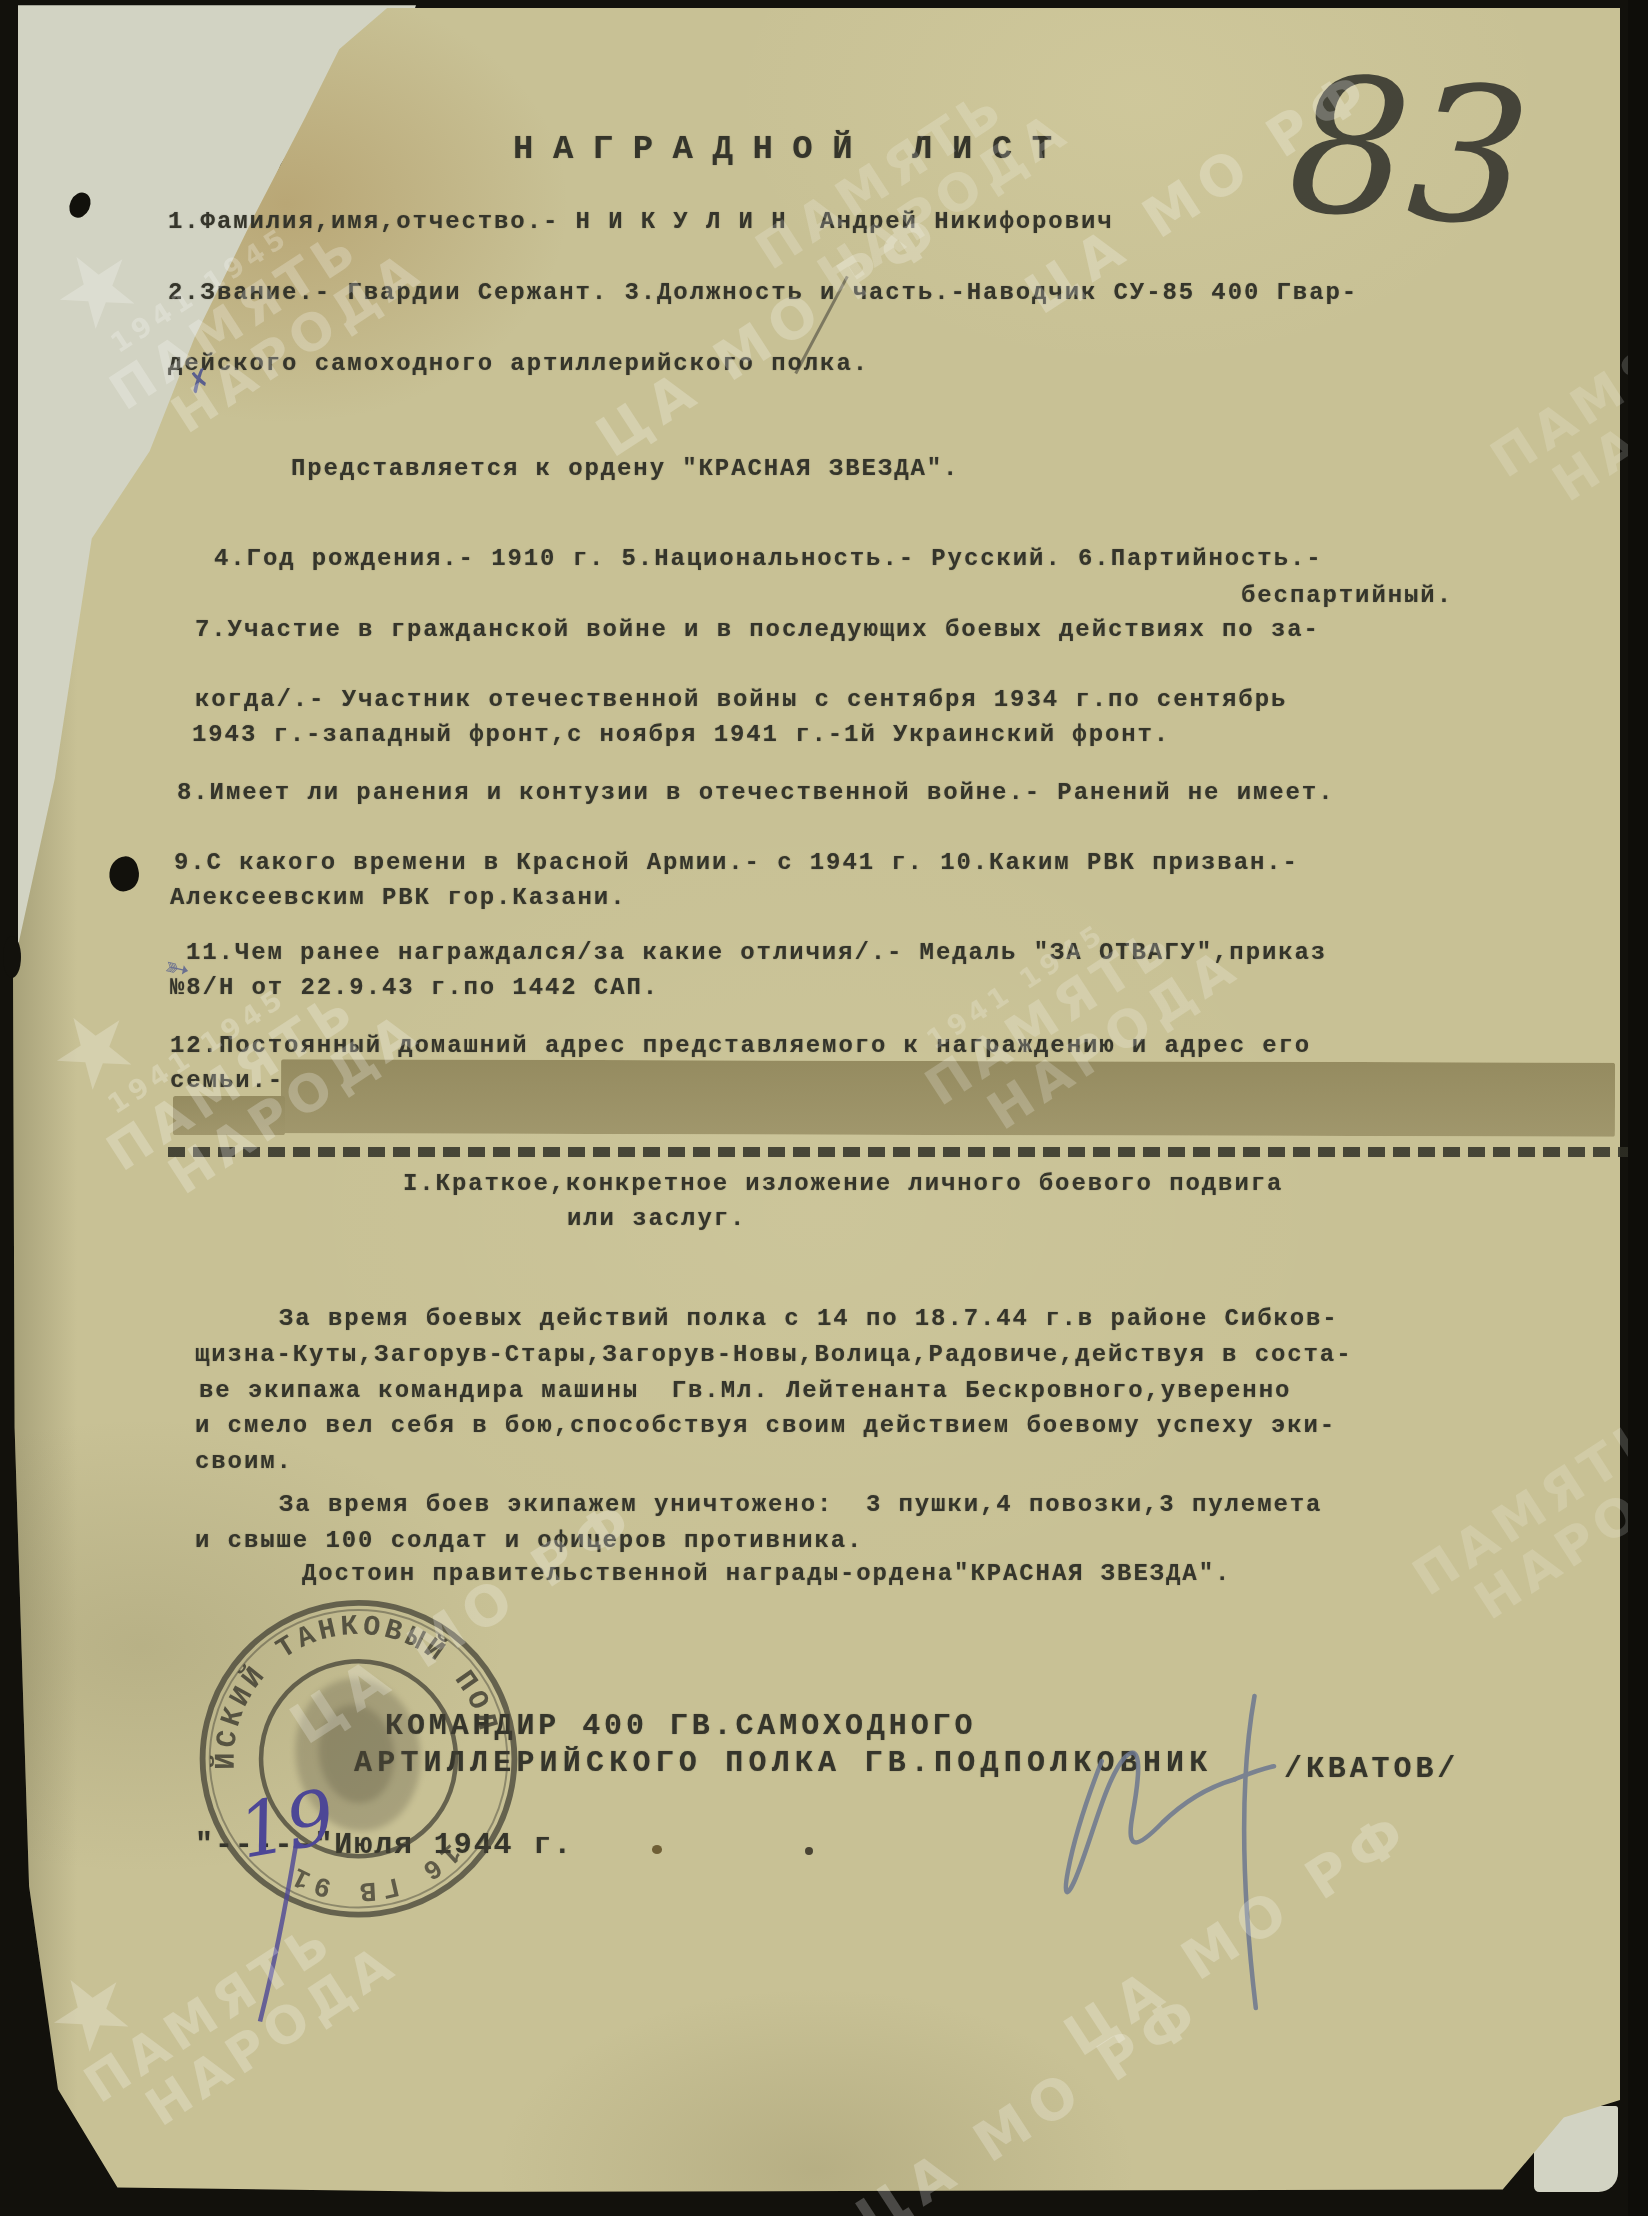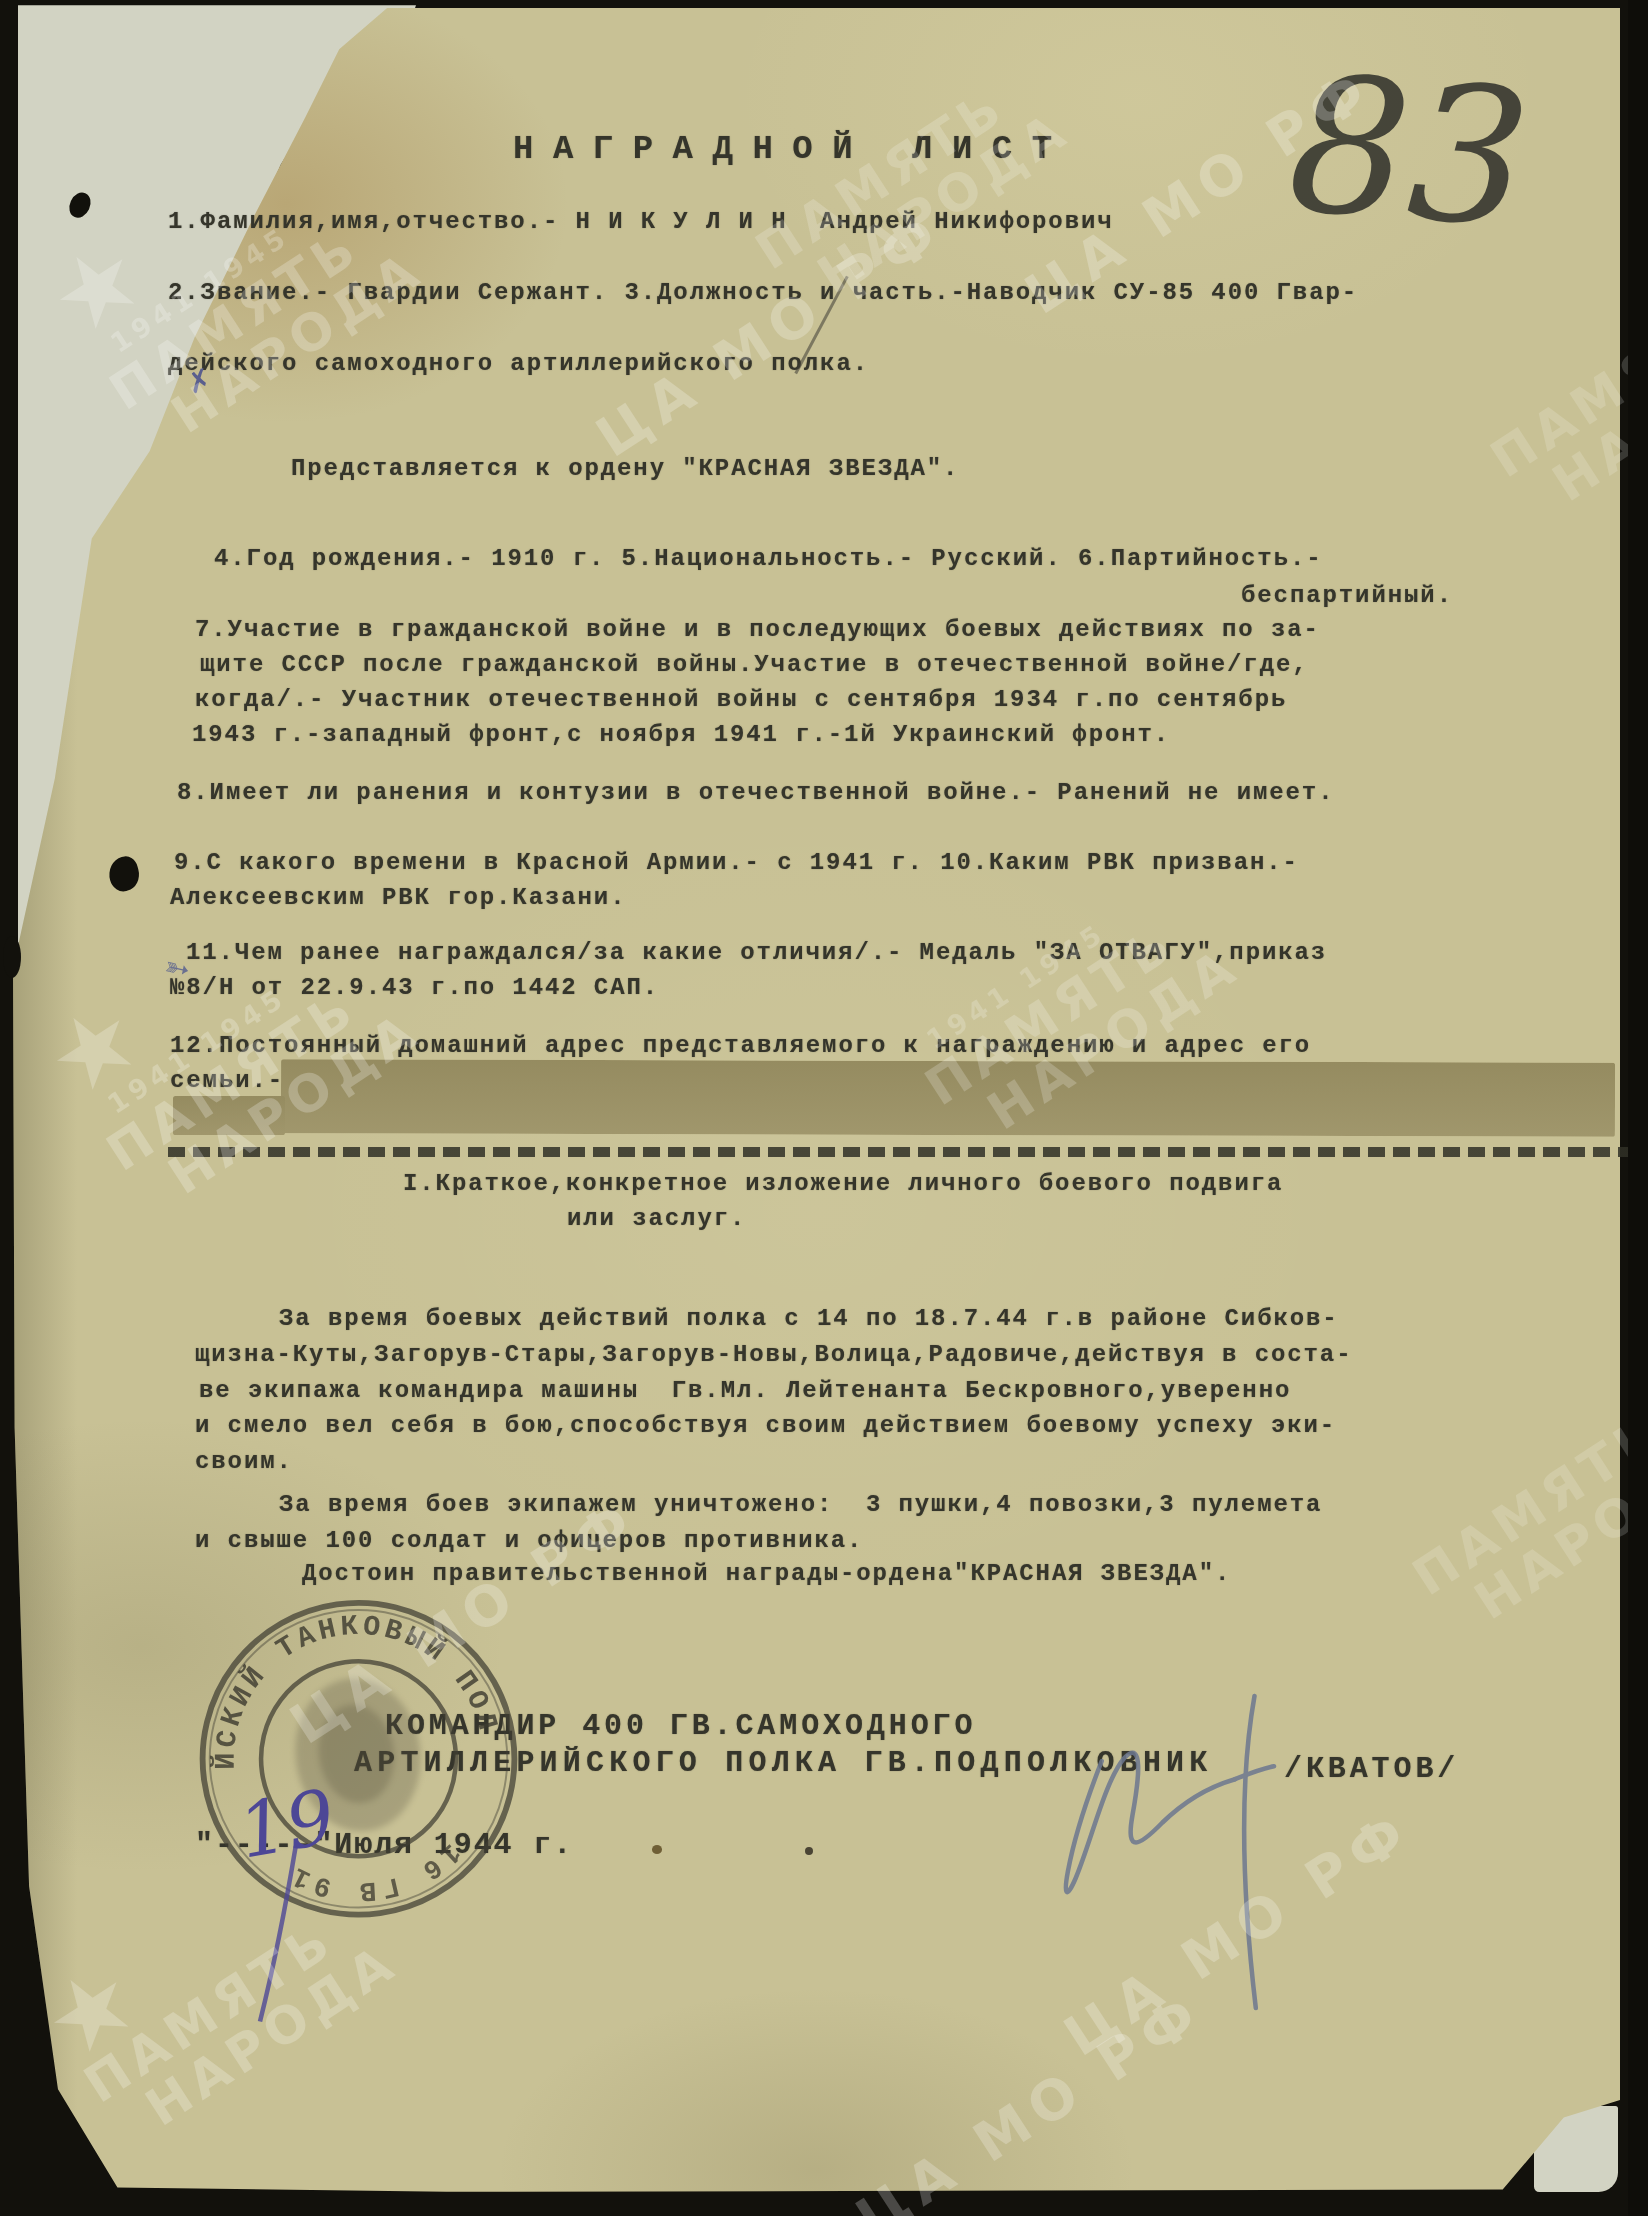--- a/index.html
+++ b/index.html
@@ -56,21 +56,20 @@
 
   <div class="t" style="left:168px;top:208px;">1.Фамилия,имя,отчество.- Н И К У Л И Н  Андрей Никифорович</div>
   <div class="t" style="left:168px;top:279px;">2.Звание.- Гвардии Сержант. 3.Должность и часть.-Наводчик СУ-85 400 Гвар-</div>
   <div class="t" style="left:168px;top:350px;">дейского самоходного артиллерийского полка.</div>
 
   <div class="t" style="left:291px;top:455px;">Представляется к ордену "КРАСНАЯ ЗВЕЗДА".</div>
 
   <div class="t" style="left:214px;top:545px;">4.Год рождения.- 1910 г. 5.Национальность.- Русский. 6.Партийность.-</div>
   <div class="t" style="left:1241px;top:582px;">беспартийный.</div>
   <div class="t" style="left:195px;top:616px;">7.Участие в гражданской войне и в последующих боевых действиях по за-</div>
-  <div class="t" style="left:200px;top:651px;">щите СССР после гражданской войны.Участие в отечественной войне/где,</div>
   <div class="t" style="left:195px;top:686px;">когда/.- Участник отечественной войны с сентября 1934 г.по сентябрь</div>
   <div class="t" style="left:192px;top:721px;text-align:center;">1943 г.-западный фронт,с ноября 1941 г.-1й Украинский фронт.</div>
   <div class="t" style="left:177px;top:779px;">8.Имеет ли ранения и контузии в отечественной войне.- Ранений не имеет.</div>
   <div class="t" style="left:174px;top:849px;">9.С какого времени в Красной Армии.- с 1941 г. 10.Каким РВК призван.-</div>
   <div class="t" style="left:170px;top:884px;">Алексеевским РВК гор.Казани.</div>
   <div class="t" style="left:186px;top:939px;">11.Чем ранее награждался/за какие отличия/.- Медаль "ЗА ОТВАГУ",приказ</div>
   <div class="t" style="left:170px;top:974px;">№8/Н от 22.9.43 г.по 1442 САП.</div>
   <div class="t" style="left:170px;top:1032px;">12.Постоянный домашний адрес представляемого к награждению и адрес его</div>
   <div class="t" style="left:170px;top:1067px;">семьи.-</div>
 

